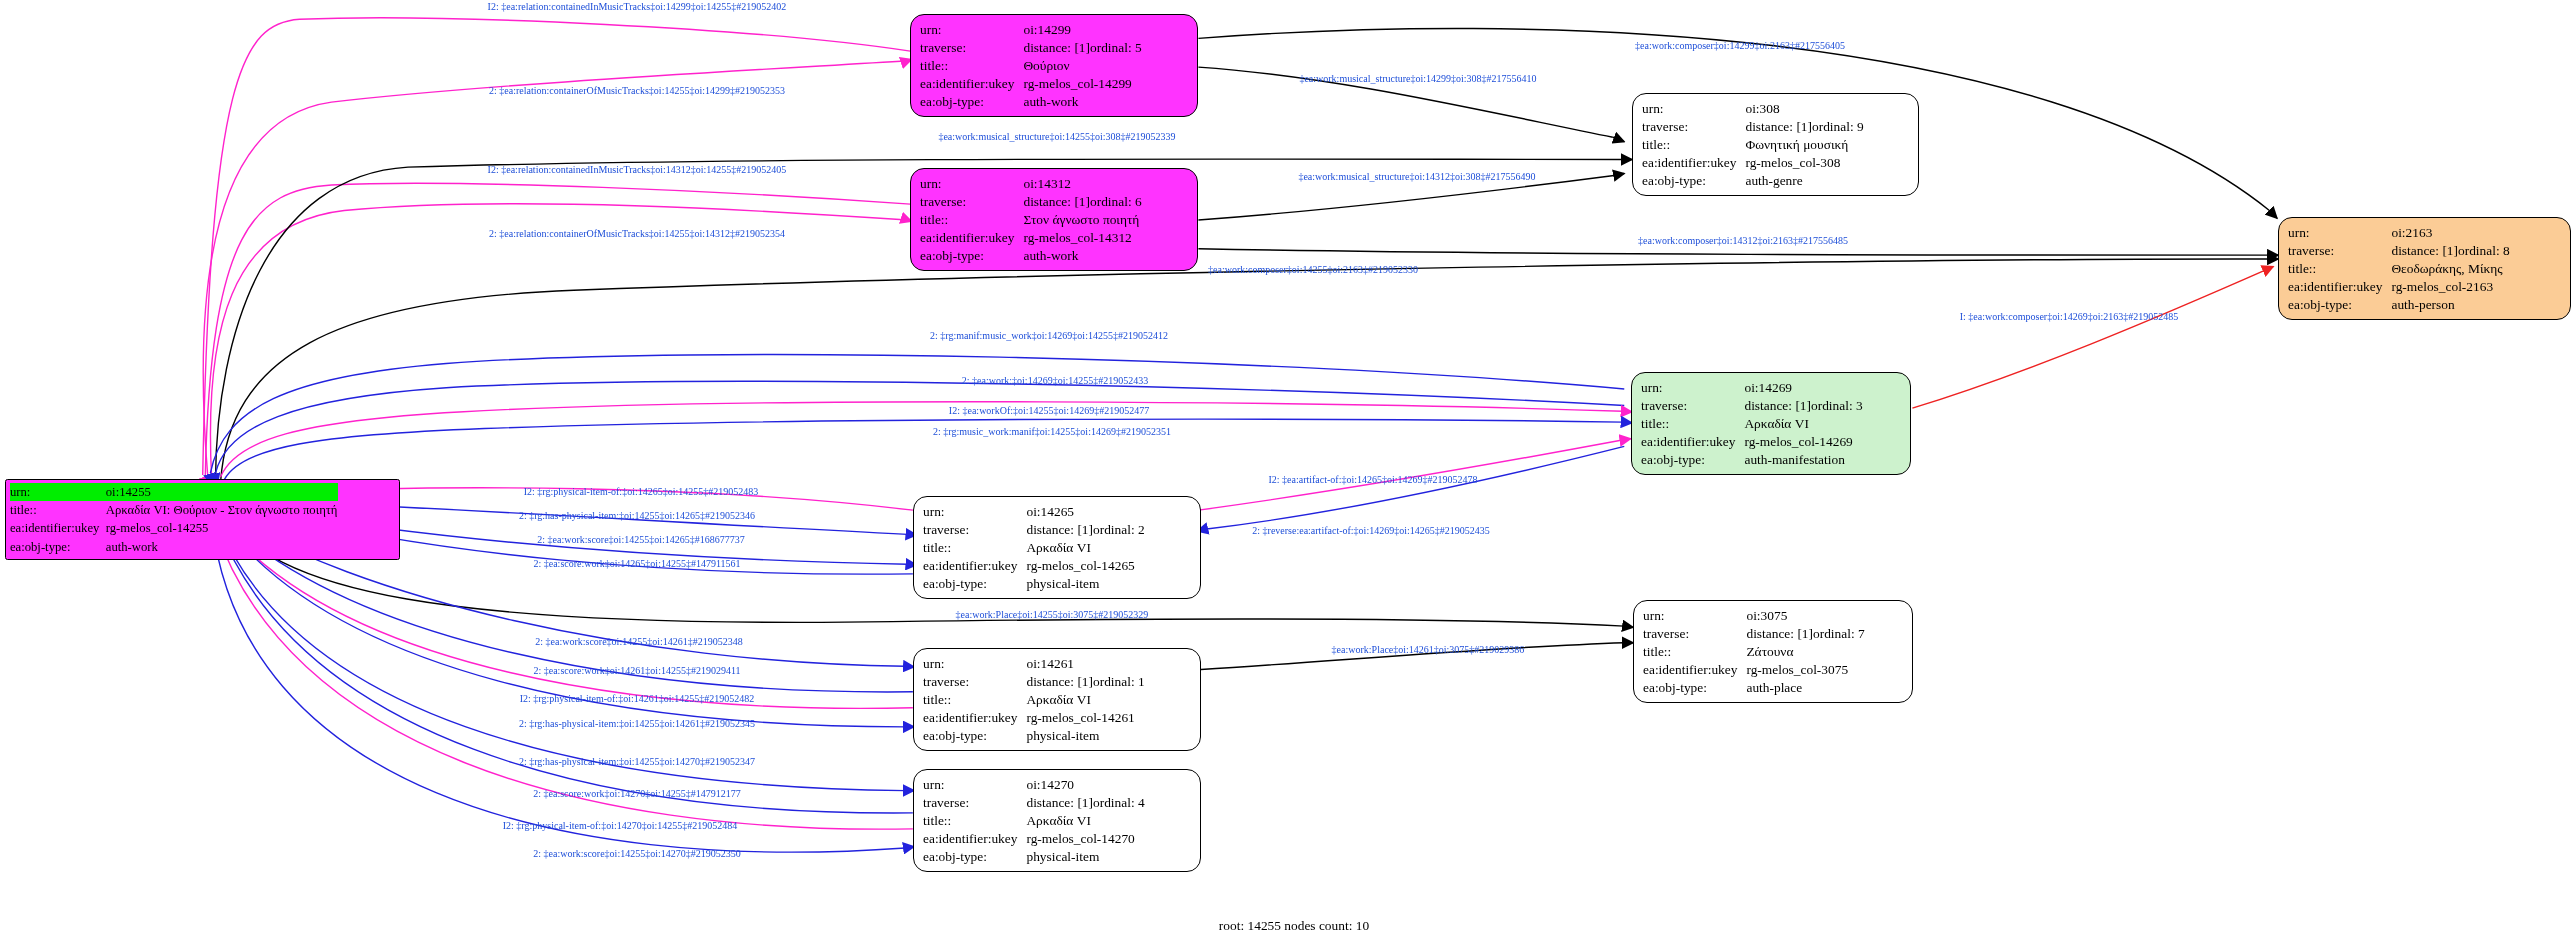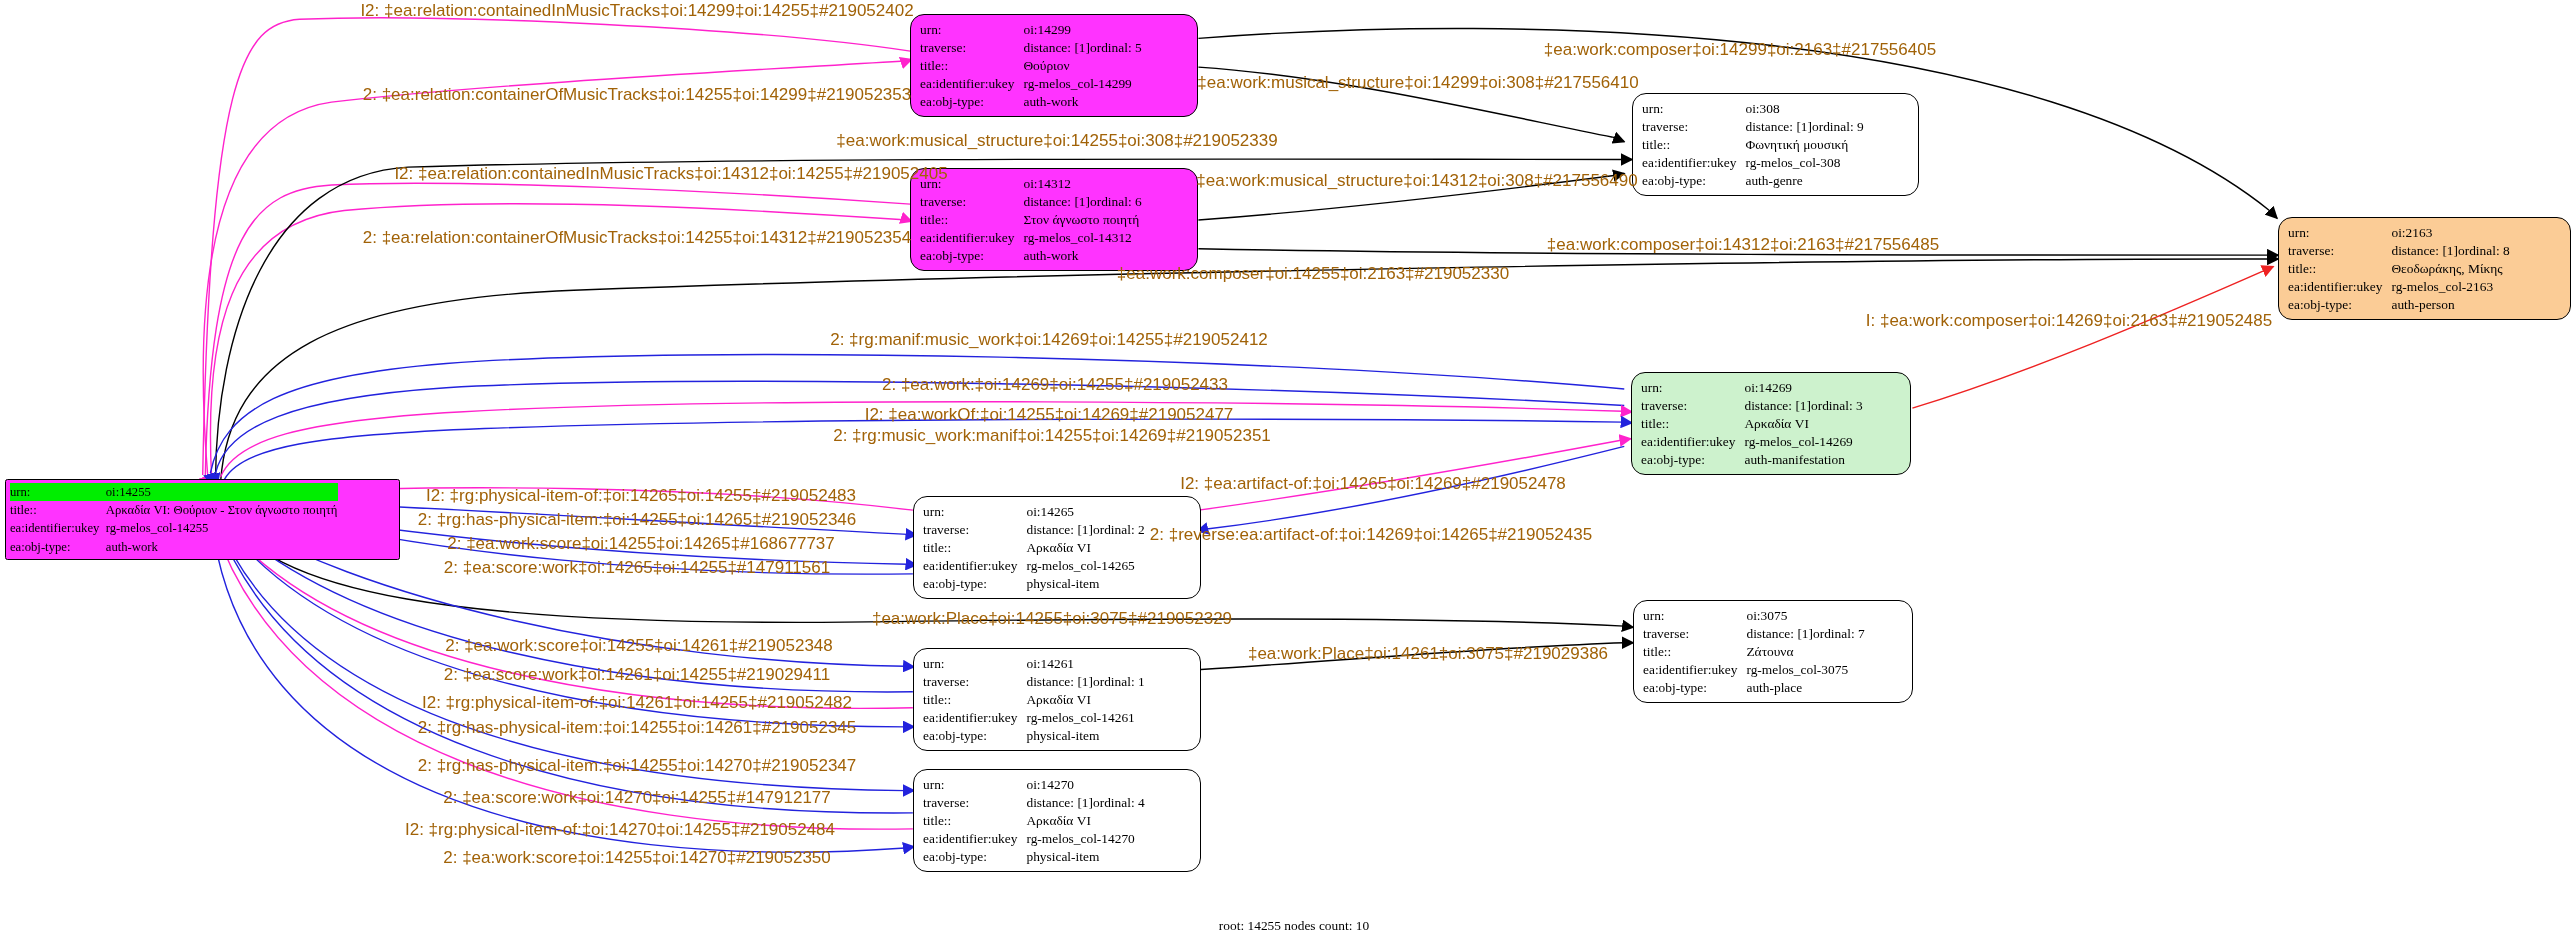--- a/index.html
+++ b/index.html
@@ -40,25 +40,25 @@
 
   
   .node.root{background:#ff33ff;border-radius:2.5px;padding:2.5px 1.3px 2.5px 3.8px;}
   .node.root td{font-size:12.7px;line-height:1.45;}
   .node.root tr.hl td{background:#00ee00;}
   .node.root td.k{padding-right:6.4px;}
 
   
   .elabel{
     position:absolute;
-    font-size:17px;
-    color:#a16207;
+    font-size:10px;
+    color:#1d4ed8;
     white-space:nowrap;
     z-index:6;
-    font-family:Liberation Sans, sans-serif;
+    font-family:Liberation Serif, serif;
   }
   .elabel.c{transform:translateX(-50%);}
 
   .footer{
     position:absolute;
     font-size:13.4px;
     color:#000;
     white-space:nowrap;
     transform:translateX(-50%);
   }
@@ -451,21 +451,21 @@
       </tr>
     </tbody>
       </table>
   </div>
 
   <div class="elabel c" style="left:637px;top:1.3px;">I2: ‡ea:relation:containedInMusicTracks‡oi:14299‡oi:14255‡#219052402</div>
   <div class="elabel c" style="left:637px;top:85px;text-align:right;">2: ‡ea:relation:containerOfMusicTracks‡oi:14255‡oi:14299‡#219052353</div>
   <div class="elabel c" style="left:1740px;top:40px;">‡ea:work:composer‡oi:14299‡oi:2163‡#217556405</div>
   <div class="elabel c" style="left:1418px;top:73px;">‡ea:work:musical_structure‡oi:14299‡oi:308‡#217556410</div>
   <div class="elabel c" style="left:1057px;top:131px;">‡ea:work:musical_structure‡oi:14255‡oi:308‡#219052339</div>
-  <div class="elabel c" style="left:671px;top:164px;text-align:center;">I2: ‡ea:relation:containedInMusicTracks‡oi:14312‡oi:14255‡#219052405</div>
+  <div class="elabel c" style="left:637px;top:164px;text-align:center;">I2: ‡ea:relation:containedInMusicTracks‡oi:14312‡oi:14255‡#219052405</div>
   <div class="elabel c" style="left:1417px;top:155px;margin-top:16px;">‡ea:work:musical_structure‡oi:14312‡oi:308‡#217556490</div>
   <div class="elabel c" style="left:637px;top:228px;">2: ‡ea:relation:containerOfMusicTracks‡oi:14255‡oi:14312‡#219052354</div>
   <div class="elabel c" style="left:1743px;top:235px;">‡ea:work:composer‡oi:14312‡oi:2163‡#217556485</div>
   <div class="elabel c" style="left:1313px;top:264px;">‡ea:work:composer‡oi:14255‡oi:2163‡#219052330</div>
   <div class="elabel c" style="left:2069px;top:311px;">I: ‡ea:work:composer‡oi:14269‡oi:2163‡#219052485</div>
   <div class="elabel c" style="left:1049px;top:330px;">2: ‡rg:manif:music_work‡oi:14269‡oi:14255‡#219052412</div>
   <div class="elabel c" style="left:1055px;top:375px;">2: ‡ea:work:‡oi:14269‡oi:14255‡#219052433</div>
   <div class="elabel c" style="left:1049px;top:405px;">I2: ‡ea:workOf:‡oi:14255‡oi:14269‡#219052477</div>
   <div class="elabel c" style="left:1052px;top:426px;">2: ‡rg:music_work:manif‡oi:14255‡oi:14269‡#219052351</div>
   <div class="elabel c" style="left:1361px;top:474px;margin-left:12px;">I2: ‡ea:artifact-of:‡oi:14265‡oi:14269‡#219052478</div>

